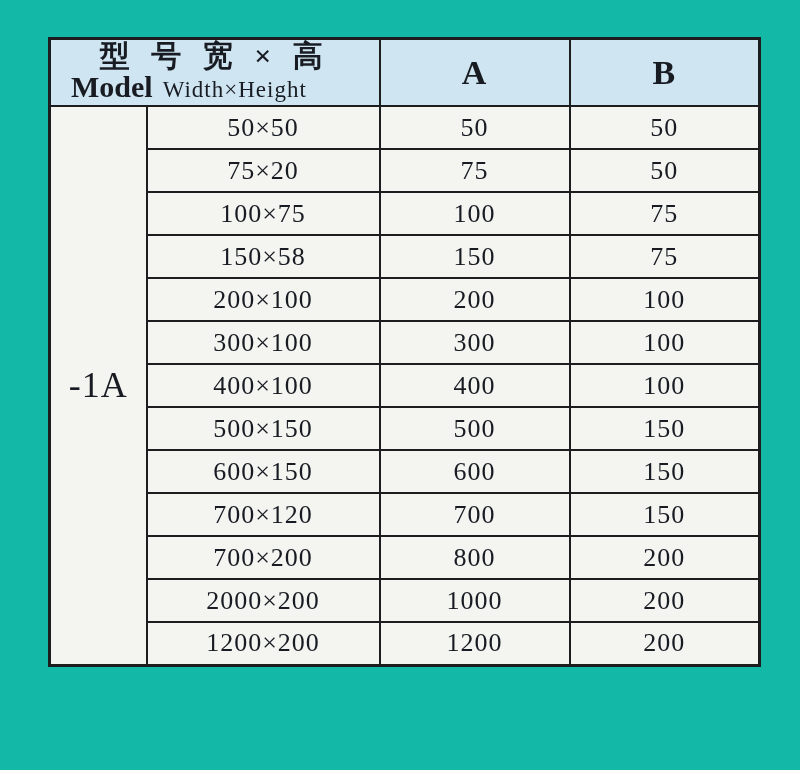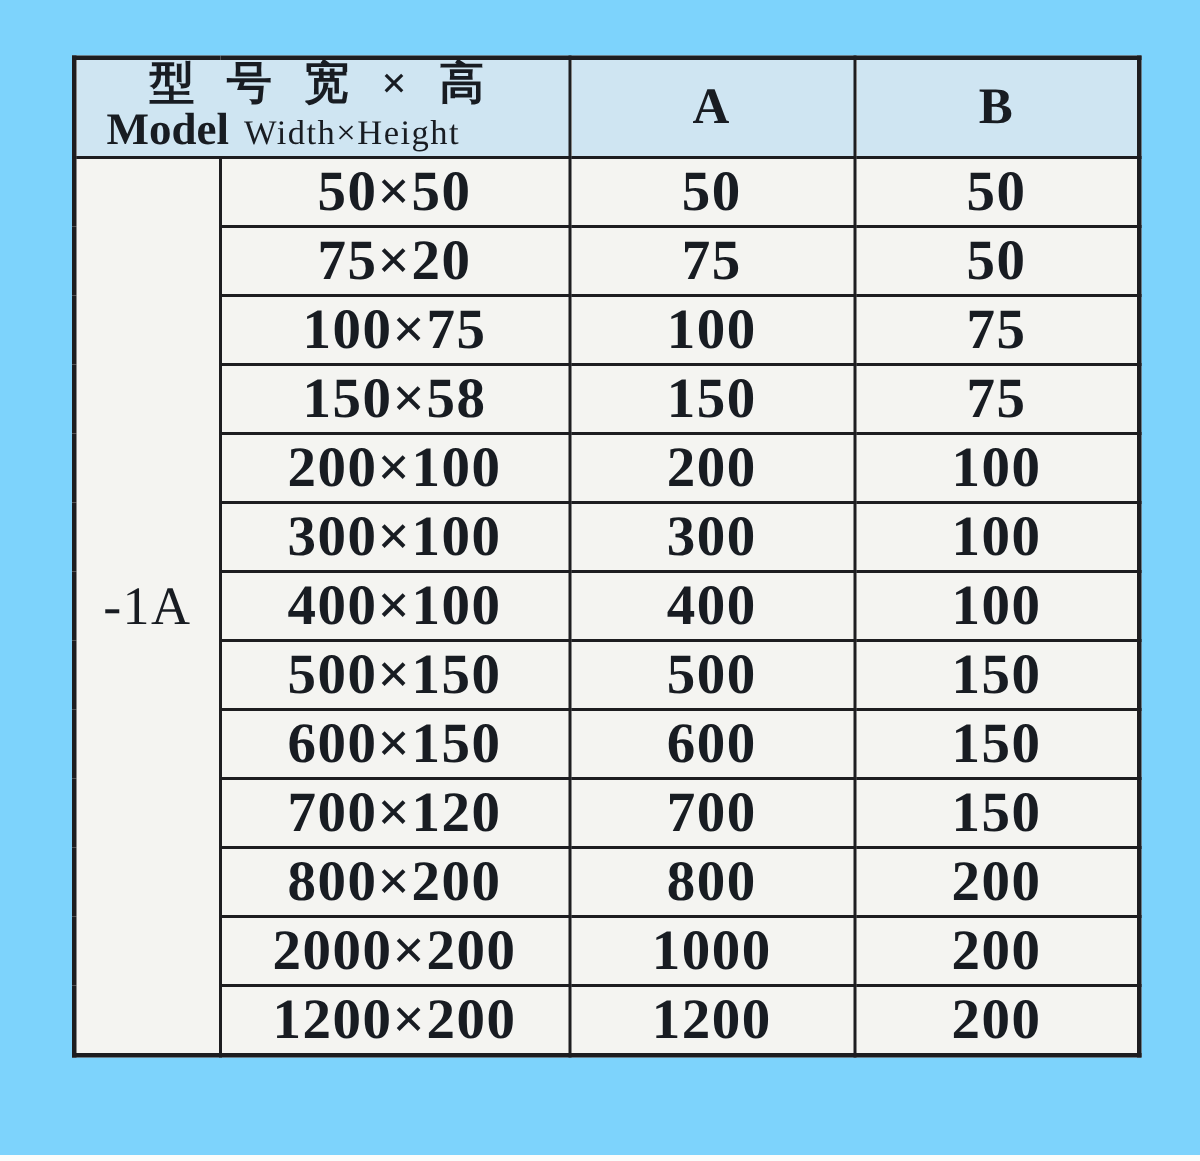--- a/index.html
+++ b/index.html
@@ -8,21 +8,21 @@
     width: 800px;
     height: 774px;
     background: #fcfcfa;
     font-family: "Liberation Serif", serif;
     color: #181c22;
   }
   .sheet {
     position: relative;
     width: 800px;
     height: 770px;
-    background: #7dd3fc;
+    background: #14b8a6;
     overflow: hidden;
   }
   table.spec {
     position: absolute;
     left: 48px;
     top: 37px;
     width: 710px;
     border-collapse: collapse;
     table-layout: fixed;
     border: 3px solid #1d1d20;
@@ -69,22 +69,22 @@
   th.ab-head { font-size: 34px; letter-spacing: 1px; }
 
   tr.data-row { height: 43px; }
   td.model-cell {
     font-size: 36px;
     font-weight: normal;
     background: #f4f4f1;
     letter-spacing: 1px;
   }
   td.size-cell, td.a-cell, td.b-cell {
-    font-size: 38px;
-    font-weight: bold;
+    font-size: 26px;
+    font-weight: normal;
     background: #f4f4f1;
     letter-spacing: 1px;
   }
 </style>
 </head>
 <body>
 
 <div class="sheet">
   <table class="spec">
     <colgroup>
@@ -152,21 +152,21 @@
         <td class="size-cell">600×150</td>
         <td class="a-cell">600</td>
         <td class="b-cell">150</td>
       </tr>
       <tr class="data-row">
         <td class="size-cell">700×120</td>
         <td class="a-cell">700</td>
         <td class="b-cell">150</td>
       </tr>
       <tr class="data-row">
-        <td class="size-cell">800×200</td>
+        <td class="size-cell">700×200</td>
         <td class="a-cell">800</td>
         <td class="b-cell">200</td>
       </tr>
       <tr class="data-row">
         <td class="size-cell">2000×200</td>
         <td class="a-cell">1000</td>
         <td class="b-cell">200</td>
       </tr>
       <tr class="data-row">
         <td class="size-cell">1200×200</td>

